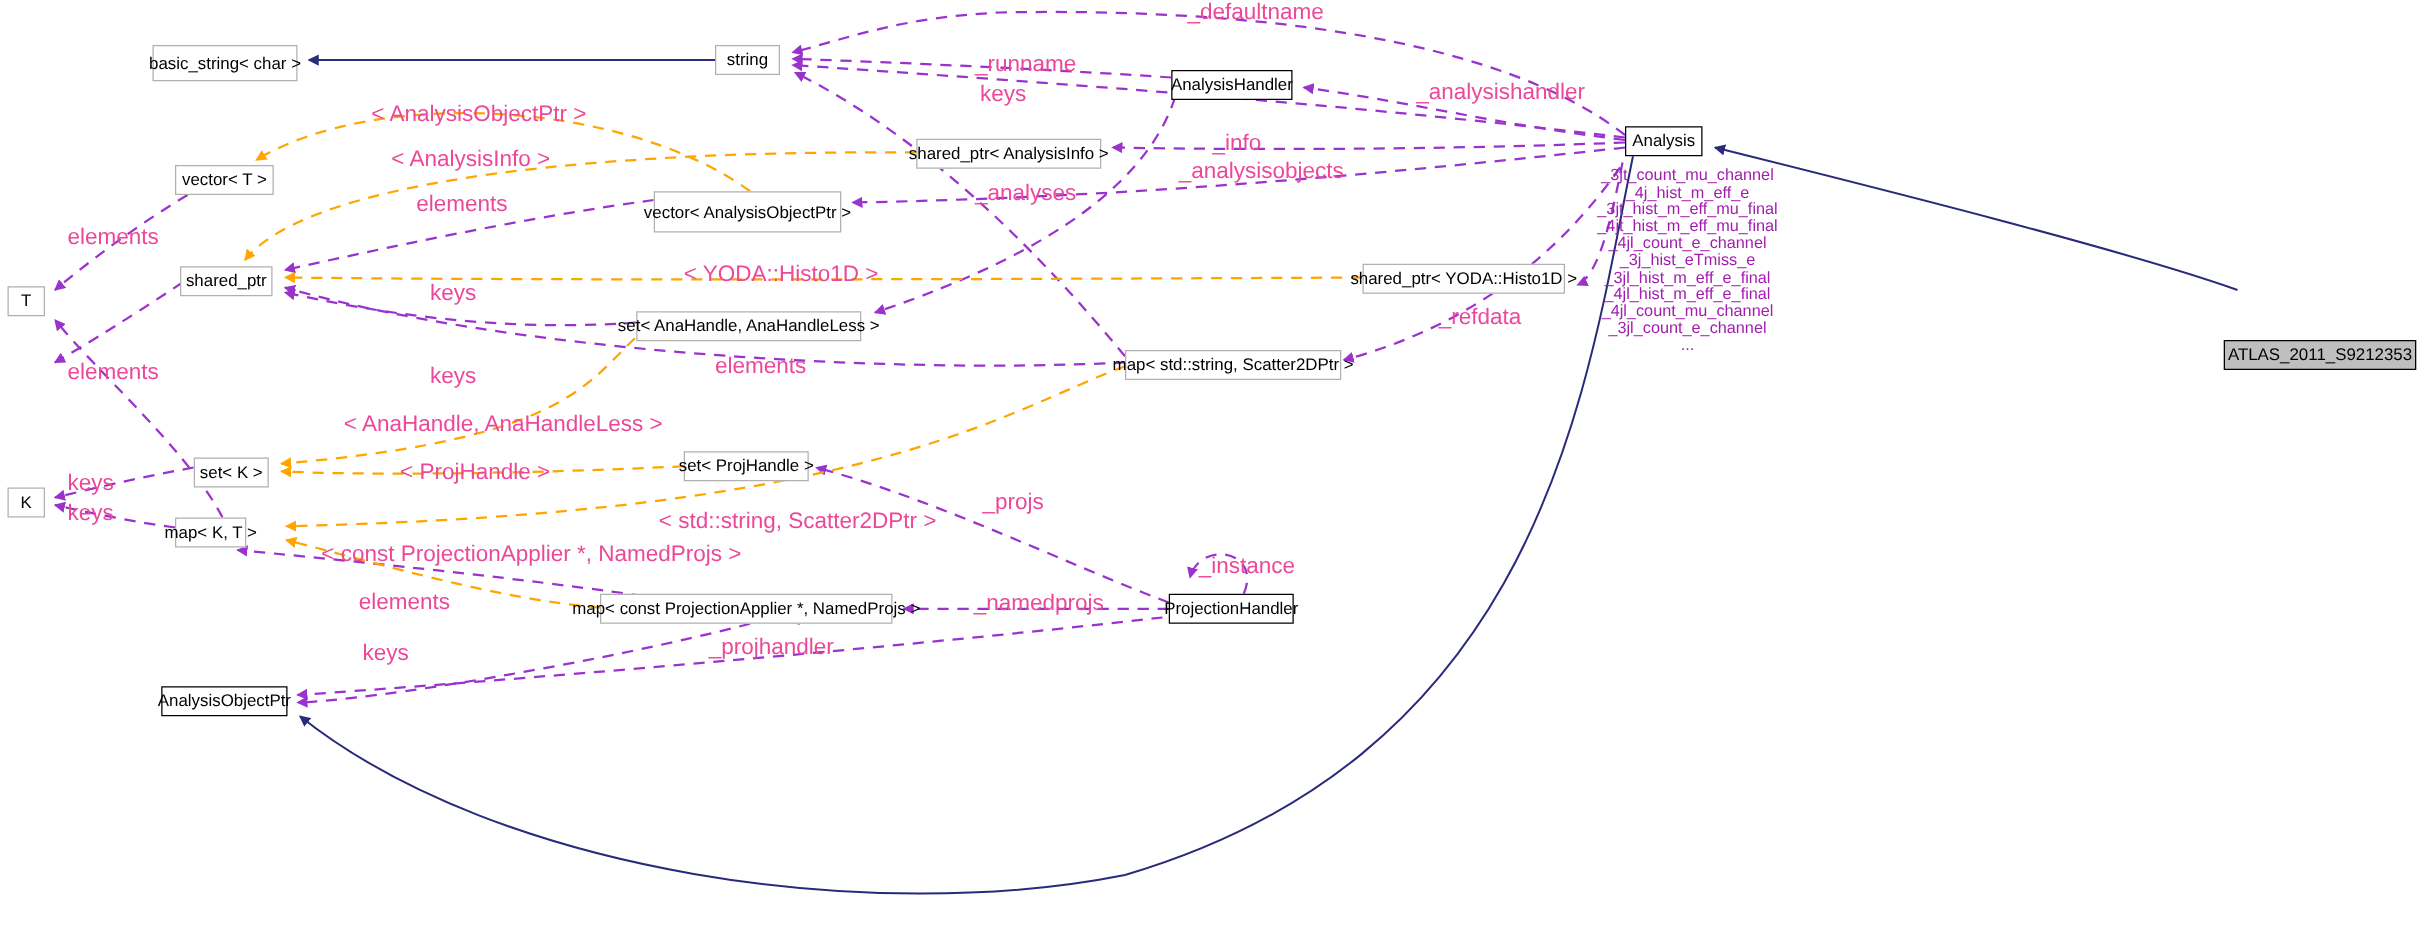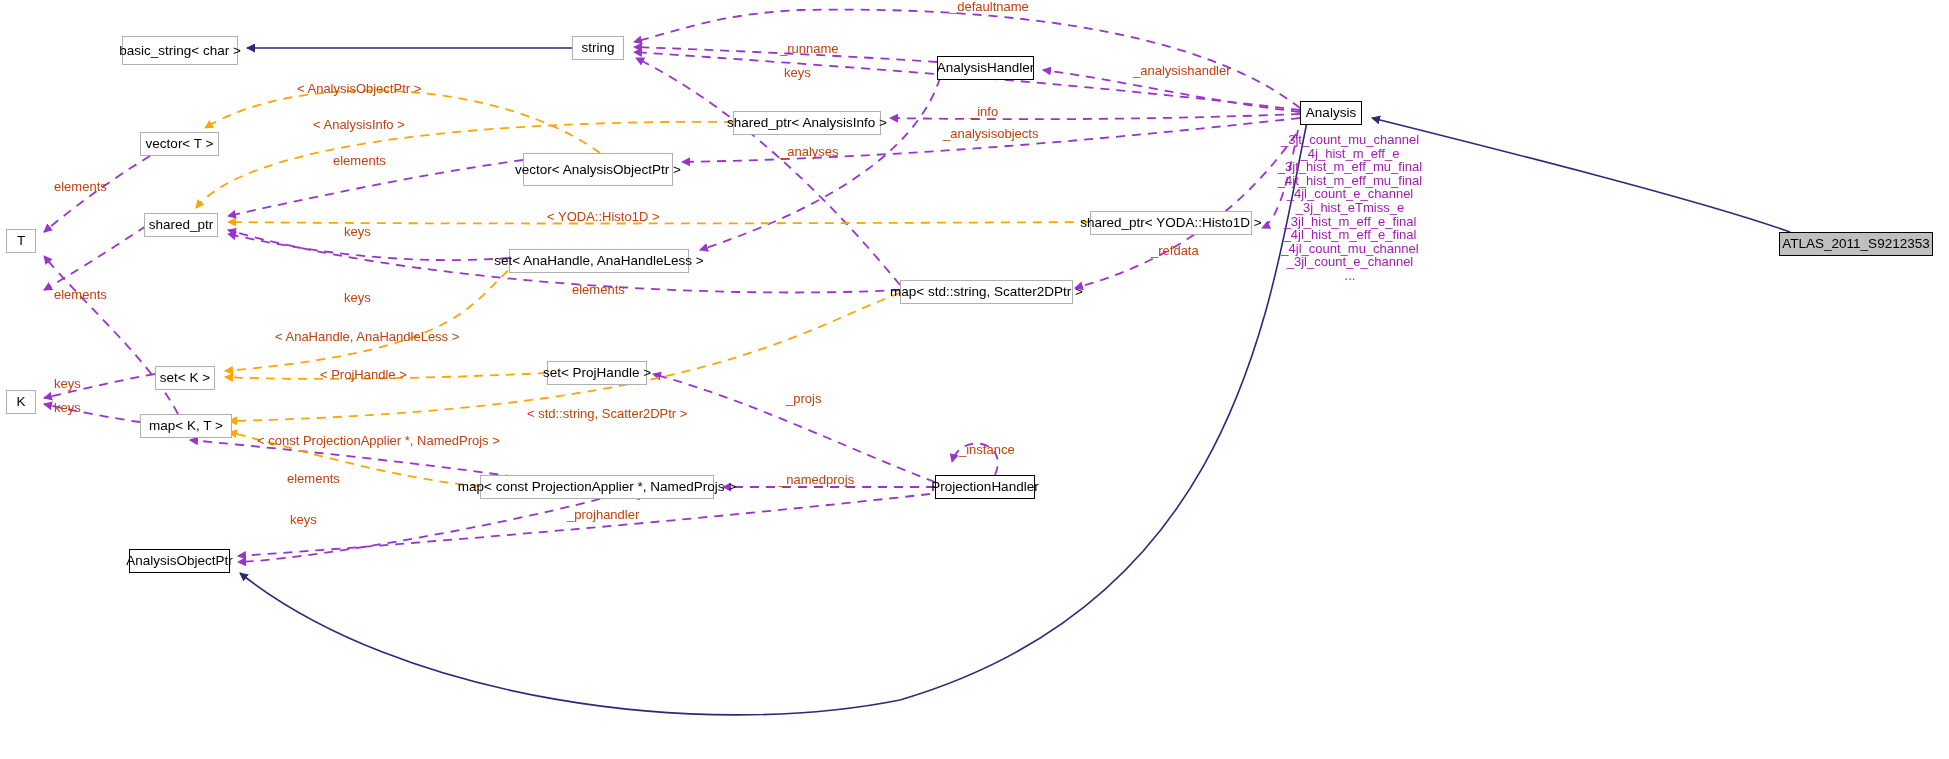--- a/index.html
+++ b/index.html
@@ -35,25 +35,26 @@
     justify-content: center;
     white-space: nowrap;
     padding: 0 7px;
   }
   .node.solid {
     border: 1px solid #000000;
   }
   .node.focus {
     border: 1px solid #000000;
     background: #bfbfbf;
+    margin-top: 40px;
   }
   .edge-label {
     position: absolute;
-    font-size: 13px;
-    color: #c2410c;
+    font-size: 18px;
+    color: #ec4899;
     white-space: nowrap;
     line-height: 1;
     background: transparent;
   }
   .attr-list {
     position: absolute;
     font-size: 13px;
     color: #a21caf;
     line-height: 13.6px;
     text-align: center;
@@ -213,21 +214,21 @@
   </div>
 
   <div class="node" style="left:155px; top:366px; width:60px; height:24px;">
     <span>set&lt; K &gt;</span>
   </div>
 
   <div class="node" style="left:547px; top:361px; width:100px; height:24px;">
     <span>set&lt; ProjHandle &gt;</span>
   </div>
 
-  <div class="node" style="left:140px; top:414px; width:92px; height:24px;text-align:center;">
+  <div class="node" style="left:140px; top:414px; width:57px; height:24px;text-align:center;">
     <span>map&lt; K, T &gt;</span>
   </div>
 
   <div class="node" style="left:480px; top:475px; width:234px; height:24px;">
     <span>map&lt; const ProjectionApplier *, NamedProjs &gt;</span>
   </div>
 
   <div class="node solid" style="left:935px; top:475px; width:100px; height:24px;">
     <span>ProjectionHandler</span>
   </div>

